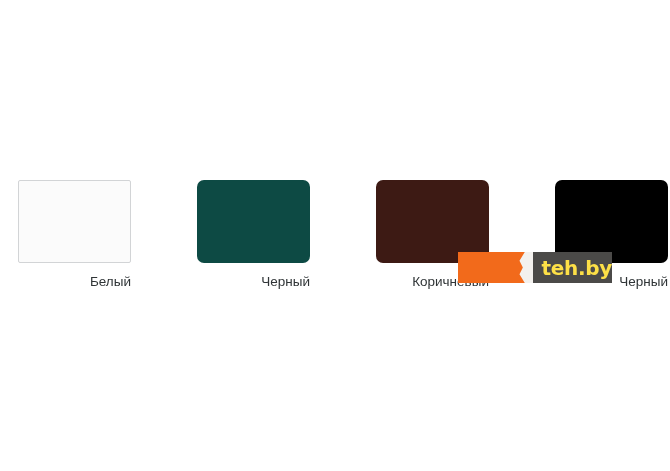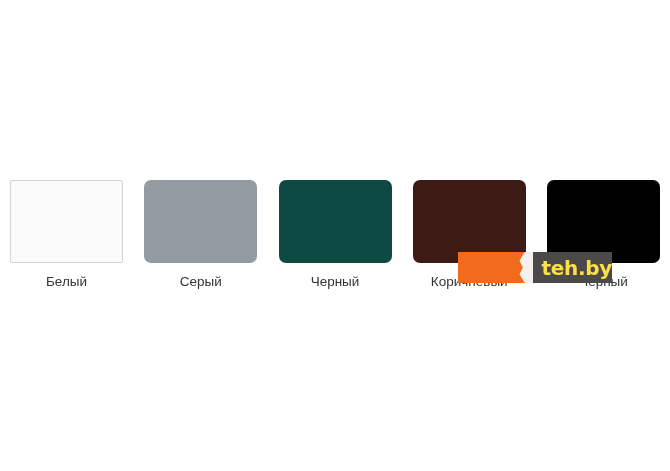--- a/index.html
+++ b/index.html
@@ -35,21 +35,21 @@
     justify-content: space-between;
     align-items: flex-start;
     padding: 0 2px;
     box-sizing: border-box;
   }
 
   .swatch-cell {
     width: 129px;
     display: flex;
     flex-direction: column;
-    align-items: center;
+    align-items: flex-end;
   }
 
   .swatch-chip {
     width: 113px;
     height: 83px;
     border-radius: 7px;
     box-sizing: border-box;
   }
 
   .swatch-chip.bordered {
@@ -113,24 +113,20 @@
 <body style="background: rgb(255, 255, 255);">
 
 <div id="swatch-board">
   <div class="swatch-row">
 
     <div class="swatch-cell">
       <div class="swatch-chip bordered" style="background: rgb(251, 251, 251); border-color: rgb(210, 212, 214);"></div>
       <div class="swatch-label">Белый</div>
     </div>
 
-    <div class="swatch-cell">
-      <div class="swatch-chip" style="background: rgb(147, 155, 162);"></div>
-      <div class="swatch-label">Серый</div>
-    </div>
 
     <div class="swatch-cell">
       <div class="swatch-chip" style="background: rgb(13, 74, 68);"></div>
       <div class="swatch-label">Черный</div>
     </div>
 
     <div class="swatch-cell">
       <div class="swatch-chip" style="background: rgb(61, 26, 20);"></div>
       <div class="swatch-label">Коричневый</div>
     </div>

